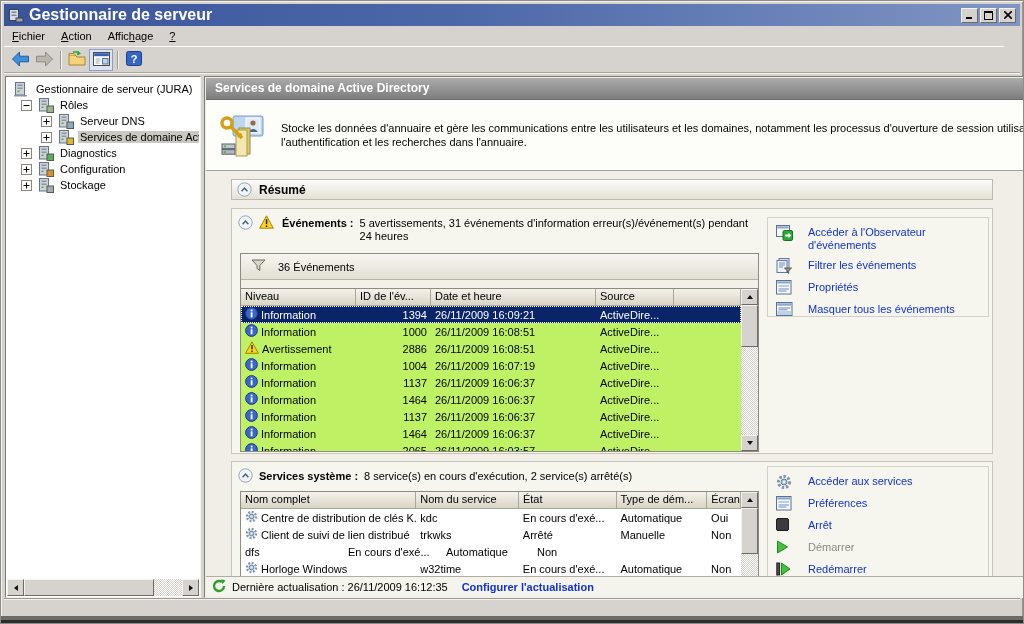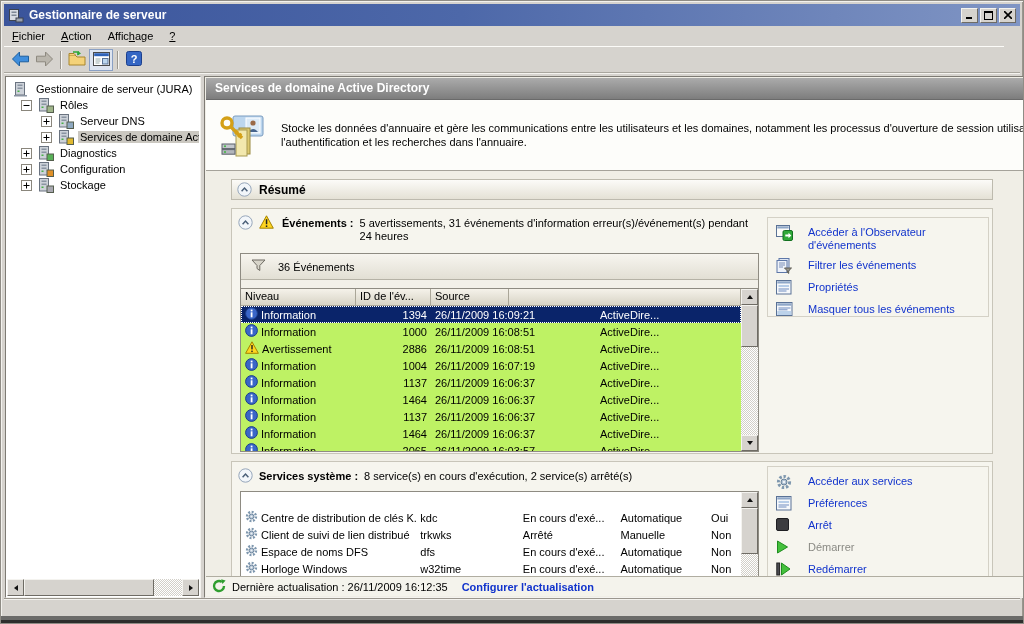--- a/index.html
+++ b/index.html
@@ -7,21 +7,21 @@
   body { font-family:"Liberation Sans", sans-serif; font-size:11px; color:#000; }
 
   .window { position:relative; width:1024px; height:624px; background:#d6d3ce;
             border:1px solid #8f8c85; box-shadow: inset 1px 1px 0 #f3f2ee, inset -1px -1px 0 #9a968e; overflow:hidden; }
 
   
   .titlebar { position:absolute; left:3px; top:3px; right:3px; height:22px;
               background:linear-gradient(90deg,#3a549b 0%,#4d68a9 45%,#8095c4 100%);
               display:flex; align-items:center; padding:0 4px; }
   .title-icon { width:16px; height:15px; margin-right:5px; display:inline-block; }
-  .title-text { color:#fff; font-weight:bold; font-size:12px; flex:1; }
+  .title-text { color:#fff; font-weight:bold; font-size:16px; flex:1; }
   .win-btn { width:17px; height:15px; background:#d6d3ce; border:1px solid;
              border-color:#f4f3ef #6e6b64 #6e6b64 #f4f3ef; margin-left:2px;
              display:flex; align-items:center; justify-content:center; }
 
   
   .menubar { position:absolute; left:3px; top:25px; right:19px; height:21px;
              display:flex; align-items:center; border-bottom:1px solid #fcfbf8; }
   .menu-item { padding:2px 8px; cursor:default; }
   .menu-item u { text-decoration:underline; }
 
@@ -380,20 +380,21 @@
           <div class="events-box-title">
             <span><svg width="15" height="13" viewBox="0 0 15 13">
                   <path d="M1 1 h13 l-5.2 5.5 v5 l-2.8 -2 v-3 z" fill="#d8d5ca" stroke="#6e6b63"></path>
                 </svg></span>
             <span>36 Événements</span>
           </div>
           <div class="grid ev">
             <div class="thead" id="events-head">
                 <div class="th c0">Niveau</div>
                 <div class="th c1">ID de l'év...</div>
+                <div class="th c2">Date et heure</div>
                 <div class="th c3">Source</div>
                 <div class="th c4" style="flex: 1 1 0%;"></div>
                 <div class="th" style="width: 17px;"></div>
               </div>
             <div class="trows ev" id="events-rows">
                 <div class="trow sel">
                   <div class="cell c0">
                     <span><svg width="13" height="13" viewBox="0 0 13 13">
                         <circle cx="6.5" cy="6.5" r="5.9" fill="#3a66c8" stroke="#1d3f8c"></circle>
                         <rect x="5.7" y="2.6" width="1.8" height="1.8" fill="#fff"></rect>
@@ -577,20 +578,28 @@
         <div class="sec-head">
           <span class="chev"><svg width="15" height="15">
                 <circle cx="7.5" cy="7.5" r="6.7" fill="#f2f6fa" stroke="#96a6ba"></circle>
                 <path d="M4.6 9.2 L7.5 6 L10.4 9.2" stroke="#4a5f78" stroke-width="1.5" fill="none"></path>
               </svg></span>
           <span class="sec-title">Services système :</span>
           <span class="sec-summary">8 service(s) en cours d'exécution, 2 service(s) arrêté(s)</span>
         </div>
 
         <div class="services-grid sv">
+          <div class="thead" id="services-head">
+              <div class="th c0">Nom complet</div>
+              <div class="th c1">Nom du service</div>
+              <div class="th c2">État</div>
+              <div class="th c3">Type de dém...</div>
+              <div class="th c4">Écran</div>
+              <div class="th" style="width: 17px;"></div>
+            </div>
           <div class="trows sv" id="services-rows">
               <div class="trow">
                 <div class="cell c0">
                   <span><svg width="13" height="13" viewBox="0 0 14 14">
                       <circle cx="7" cy="7" r="4.8" fill="none" stroke="#7e97ae" stroke-width="2.6" stroke-dasharray="2.1 1.6"></circle>
                       <circle cx="7" cy="7" r="2.6" fill="#aebfd0" stroke="#68829c"></circle>
                       <circle cx="7" cy="7" r="1.1" fill="#eef2f6"></circle>
                     </svg></span>
                   <span>Centre de distribution de clés K...</span>
                 </div>
@@ -607,28 +616,20 @@
                       <circle cx="7" cy="7" r="1.1" fill="#eef2f6"></circle>
                     </svg></span>
                   <span>Client de suivi de lien distribué</span>
                 </div>
                 <div class="cell c1">trkwks</div>
                 <div class="cell c2">Arrêté</div>
                 <div class="cell c3">Manuelle</div>
                 <div class="cell c4">Non</div>
               </div>
               <div class="trow">
-                <div class="cell c0">
-                  <span><svg width="13" height="13" viewBox="0 0 14 14">
-                      <circle cx="7" cy="7" r="4.8" fill="none" stroke="#7e97ae" stroke-width="2.6" stroke-dasharray="2.1 1.6"></circle>
-                      <circle cx="7" cy="7" r="2.6" fill="#aebfd0" stroke="#68829c"></circle>
-                      <circle cx="7" cy="7" r="1.1" fill="#eef2f6"></circle>
-                    </svg></span>
-                  <span>Espace de noms DFS</span>
-                </div>
                 <div class="cell c1">dfs</div>
                 <div class="cell c2">En cours d'exé...</div>
                 <div class="cell c3">Automatique</div>
                 <div class="cell c4">Non</div>
               </div>
               <div class="trow">
                 <div class="cell c0">
                   <span><svg width="13" height="13" viewBox="0 0 14 14">
                       <circle cx="7" cy="7" r="4.8" fill="none" stroke="#7e97ae" stroke-width="2.6" stroke-dasharray="2.1 1.6"></circle>
                       <circle cx="7" cy="7" r="2.6" fill="#aebfd0" stroke="#68829c"></circle>

